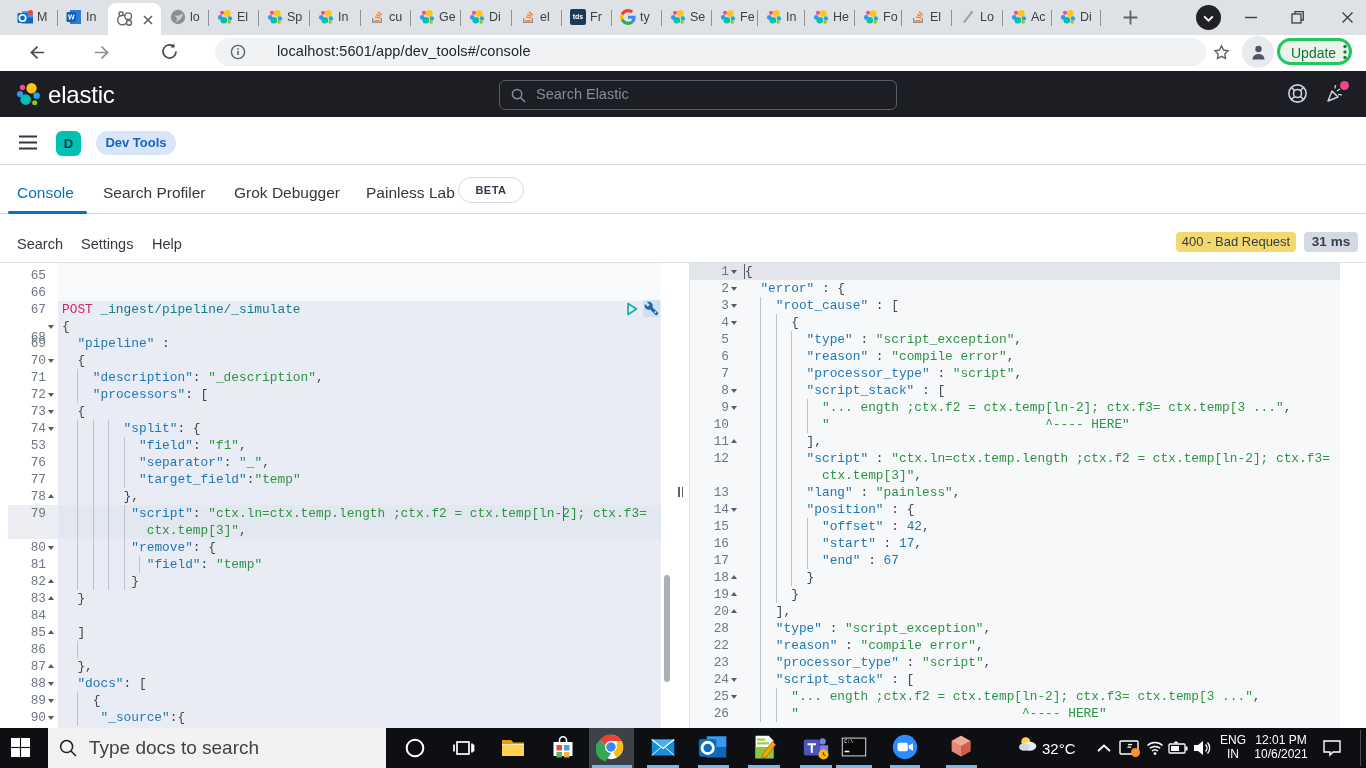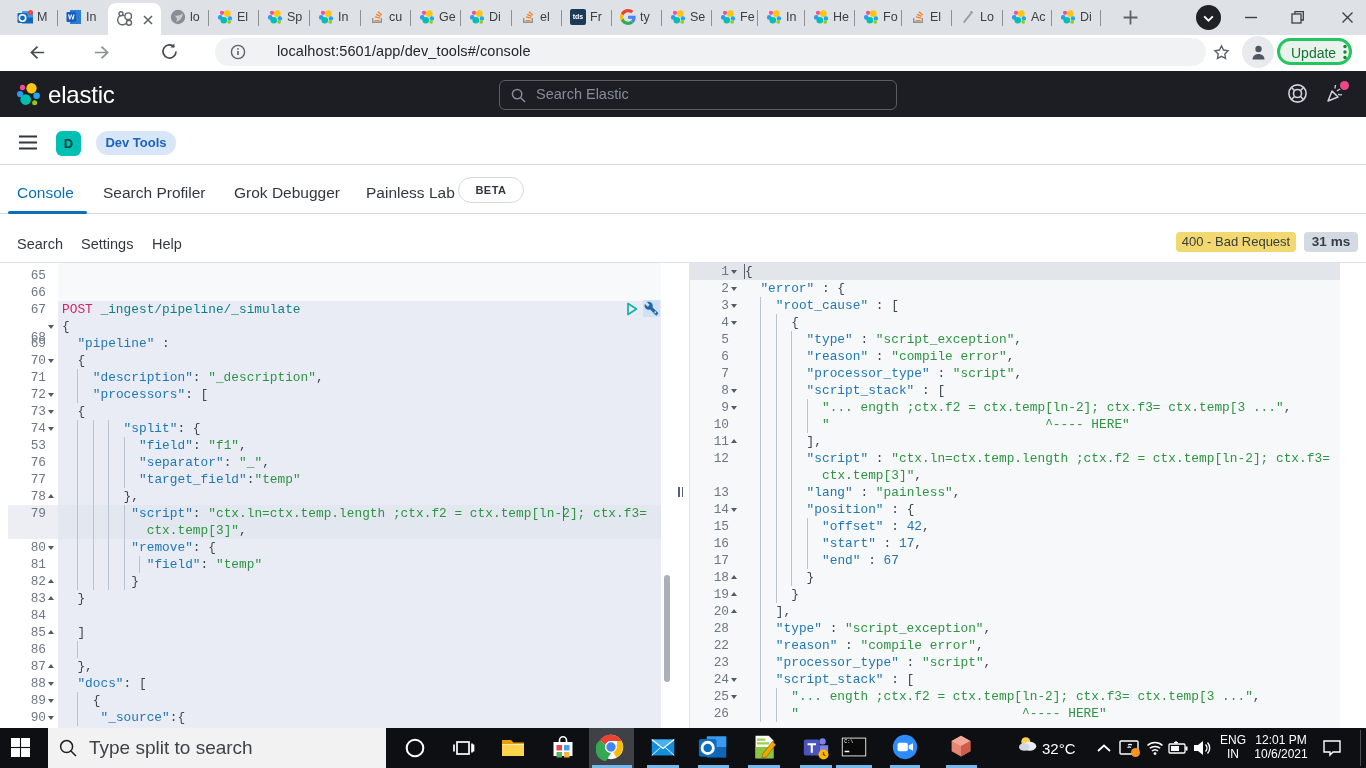--- a/index.html
+++ b/index.html
@@ -614,21 +614,21 @@
     <rect x="0" y="0" width="8" height="8" fill="#fff"></rect>
     <rect x="9" y="0" width="8" height="8" fill="#fff"></rect>
     <rect x="0" y="9" width="8" height="8" fill="#fff"></rect>
     <rect x="9" y="9" width="8" height="8" fill="#fff"></rect>
   </svg>
 <div class="abs" style="left:48px;top:728px;width:338px;height:40px;background:#f2f2f2"></div>
 <svg class="abs" style="left:59px;top:739px" width="19" height="19" viewBox="0 0 19 19">
     <circle cx="7.6" cy="7.6" r="6" fill="none" stroke="#1f1f1f" stroke-width="1.5"></circle>
     <path d="M12 12l5 5" stroke="#1f1f1f" stroke-width="1.5"></path>
   </svg>
-<div class="abs" style="left:89px;top:737px;font-size:19px;color:#3f4247">Type split to search</div>
+<div class="abs" style="left:89px;top:737px;font-size:19px;color:#3f4247">Type docs to search</div>
 <div class="abs" style="left:399px;top:732px;width:32px;height:32px"><svg width="32" height="32" viewBox="0 0 32 32">
       <circle cx="16" cy="16" r="8.3" fill="none" stroke="#fff" stroke-width="2"></circle>
     </svg></div>
 <div class="abs" style="left:447px;top:732px;width:32px;height:32px"><svg width="32" height="32" viewBox="0 0 32 32">
       <rect x="10" y="10" width="12" height="12" fill="none" stroke="#fff" stroke-width="1.7"></rect>
       <path d="M25 11.5v9M7 12.5v7M26.5 12.5v7" stroke="#fff" stroke-width="1.7"></path>
     </svg></div>
 <div class="abs" style="left:497px;top:732px;width:32px;height:32px"><svg width="32" height="32" viewBox="0 0 32 32">
       <path d="M5 8h9l2.5 2.5H27V23H5z" fill="#e99c00"></path>
       <path d="M5 12.5h22V24H5z" fill="#ffd34b"></path>

